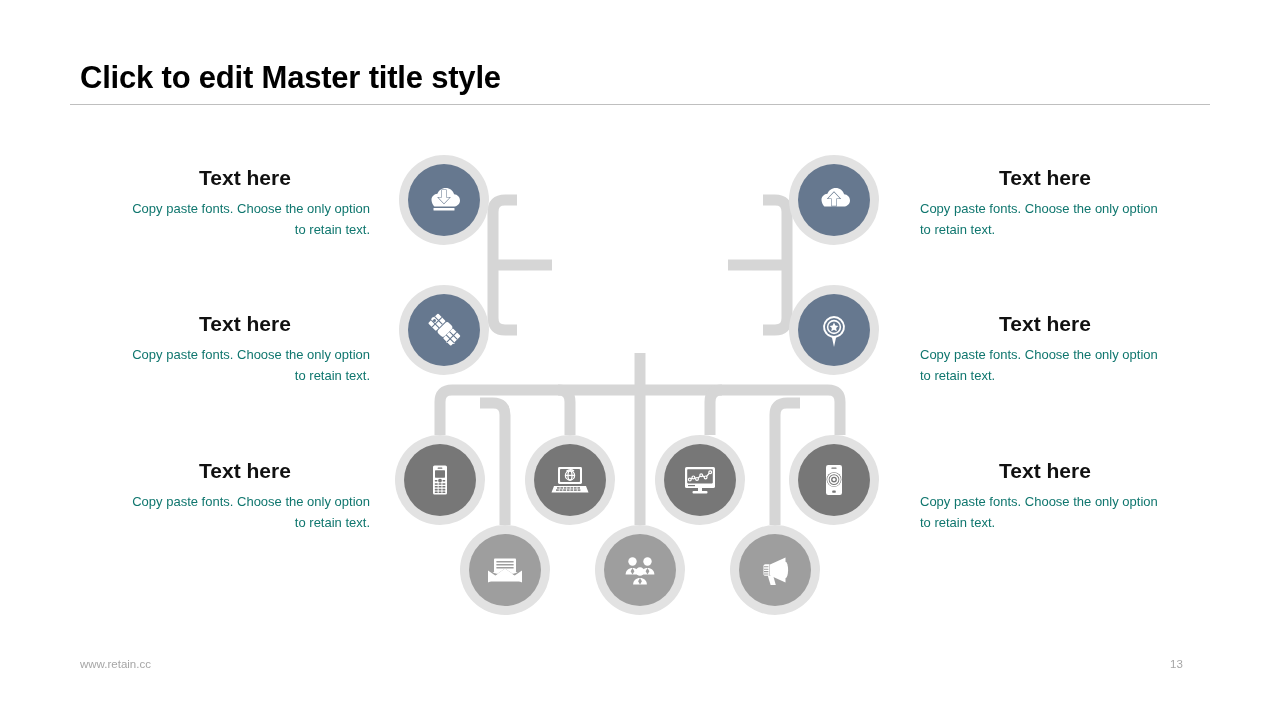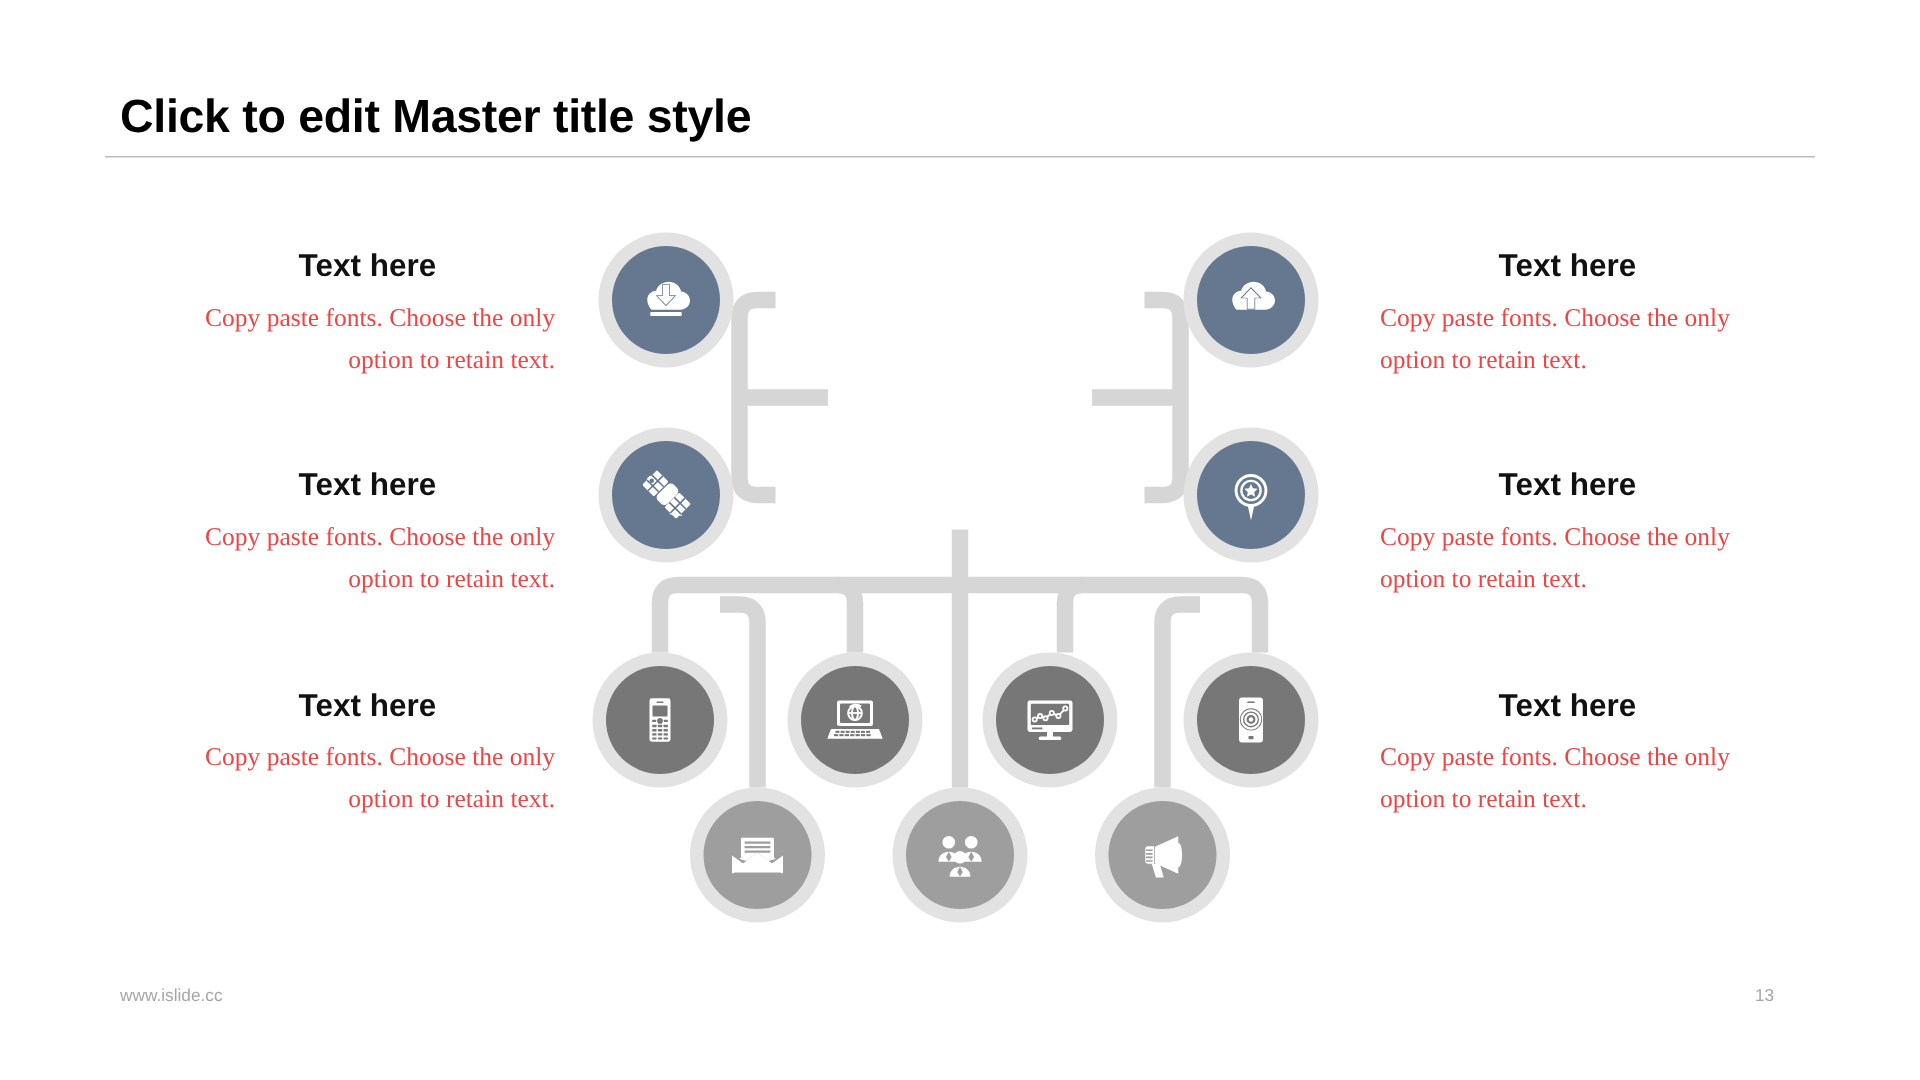--- a/index.html
+++ b/index.html
@@ -22,21 +22,21 @@
     width: 1140px; height: 1px; background: #bfbfbf;
   }
 
   
   .txtblock { position: absolute; width: 250px; }
   .txtblock .head {
     font-size: 21px; font-weight: bold; color: #111111;
     line-height: 1.1; margin-bottom: 9px; text-align: center;
   }
   .txtblock .body {
-    font-size: 17px; color: #ef4444; line-height: 1.62; font-family: Liberation Serif, serif;
+    font-size: 13px; color: #0f766e; line-height: 1.62;
   }
   .left-block { text-align: right; left: 120px; }
   .right-block { text-align: left; left: 920px; }
   .row-a { top: 166px; }
   .row-b { top: 312px; }
   .row-c { top: 459px; }
 
   
   .stage { position: absolute; left: 380px; top: 140px; width: 520px; height: 490px; }
   .stage svg { position: absolute; left: 0; top: 0; }
@@ -328,16 +328,16 @@
           <g stroke="#9e9e9e" stroke-width="1.1">
             <path d="M10 17.8h4.4M10 20.2h4.4M10 22.6h4.4M10 25h4.4"></path>
           </g>
           <path fill="#ffffff" d="M13.8 26.8h5.4l2.6 9.2h-5.2z"></path>
         </svg>
       </div>
     </div>
 
   </div>
 
-  <div class="footer-url">www.islide.cc</div>
+  <div class="footer-url">www.retain.cc</div>
   <div class="footer-page">13</div>
 
 </div>
 
 </body></html>

